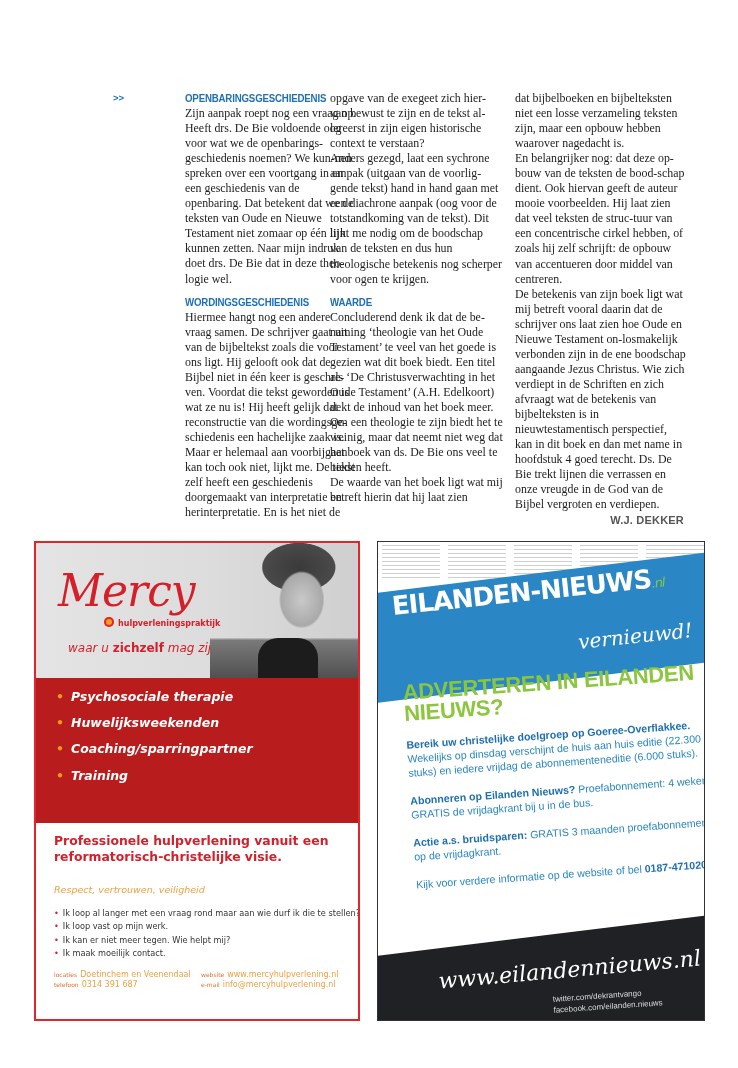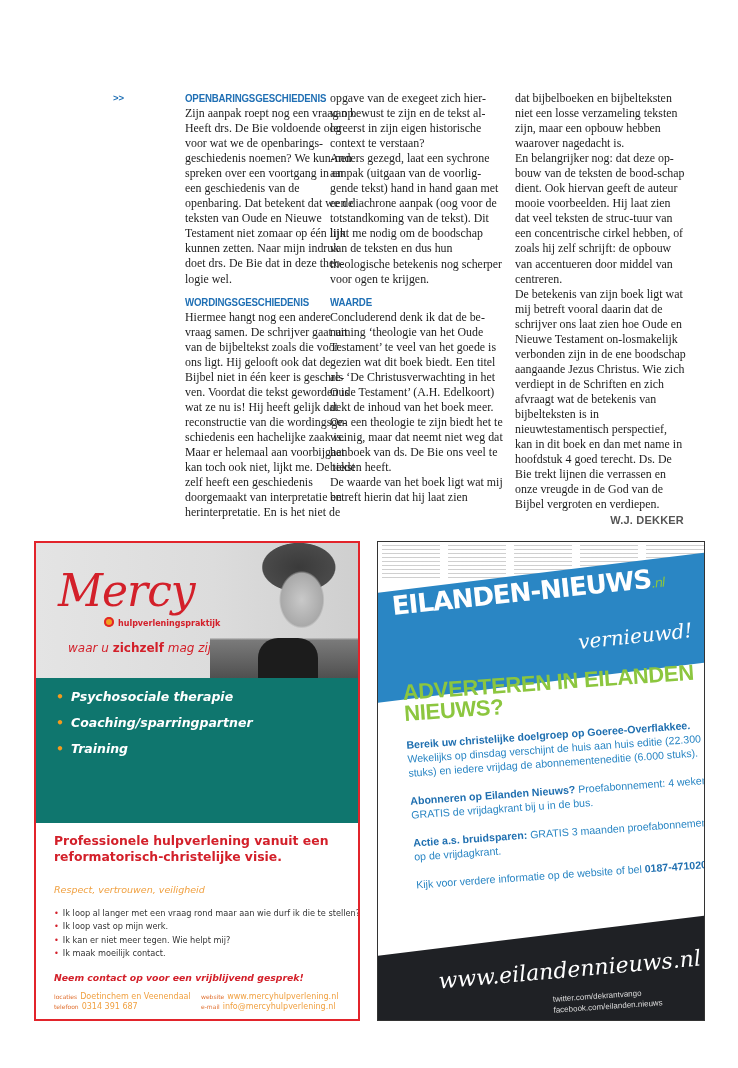--- a/index.html
+++ b/index.html
@@ -18,21 +18,21 @@
   
   .mercy { position:absolute; left:34px; top:541px; width:326px; height:480px; border:2px solid #e2242b; box-sizing:border-box; background:#fff; overflow:hidden; font-family:"DejaVu Sans", sans-serif; }
   .m-top { position:absolute; left:0; top:0; width:100%; height:166px; background:linear-gradient(90deg,#e4e4e4 0%,#dcdcdc 55%,#cfcfcf 100%); }
   .m-logo { position:absolute; left:22px; top:22px; font-family:"DejaVu Serif", serif; font-style:italic; font-size:44px; color:#d3202a; letter-spacing:-1px; }
   .m-logo-sub { position:absolute; left:82px; top:76px; font-size:8px; color:#d3202a; font-weight:bold; }
   .m-flower { position:absolute; left:68px; top:74px; width:10px; height:10px; border-radius:50%; background:#f0a020; box-shadow:0 0 0 2px #e2242b inset; }
   .m-tag { position:absolute; left:32px; top:98px; font-size:12px; color:#d3202a; font-style:italic; }
   .m-tag b { font-style:normal; }
   .m-photo { position:absolute; right:0; top:0; width:148px; height:135px; background:radial-gradient(ellipse 38px 48px at 62% 42%, #c9c9c9 0%, #a9a9a9 55%, transparent 60%), radial-gradient(ellipse 60px 40px at 60% 18%, #3a3a3a 0%, #4a4a4a 60%, transparent 62%), linear-gradient(180deg, transparent 70%, #7a7a7a 72%, #505050 100%); }
   .m-neck { position:absolute; right:40px; bottom:0; width:60px; height:40px; background:#1c1c1c; border-radius:20px 20px 0 0; }
-  .m-red { position:absolute; left:0; top:135px; width:100%; height:145px; background:#0f766e; }
+  .m-red { position:absolute; left:0; top:135px; width:100%; height:145px; background:#b91c1c; }
   .m-red ul { list-style:none; margin:0; padding:6px 0 0 20px; }
   .m-red li { color:#fff; font-weight:bold; font-style:italic; font-size:12.5px; line-height:26.2px; }
   .m-red li::before { content:"•"; color:#f39a1e; margin-right:7px; font-style:normal; }
   .m-body { position:absolute; left:18px; top:290px; right:10px; }
   .m-h { color:#d3202a; font-weight:bold; font-size:12.4px; line-height:16px; }
   .m-sub { color:#f0a040; font-size:9.5px; font-style:italic; margin-top:19px; }
   .m-list { list-style:none; padding:0; margin:12px 0 0 0; }
   .m-list li { font-size:8.2px; color:#333; line-height:13.4px; white-space:nowrap; }
   .m-list li::before { content:"•"; color:#d3202a; margin-right:4px; }
   .m-cta { color:#d3202a; font-weight:bold; font-style:italic; font-size:9.3px; margin-top:11px; }
@@ -90,34 +90,34 @@
     <div class="m-flower"></div>
     <div class="m-logo-sub">hulpverleningspraktijk</div>
     <div class="m-tag"><span>waar u </span><b>zichzelf</b><span> mag zijn...</span></div>
     <div class="m-photo">
         <div class="m-neck"></div>
       </div>
   </div>
   <div class="m-red">
     <ul>
       <li>Psychosociale therapie</li>
+      <li>Huwelijksweekenden</li>
       <li>Coaching/sparringpartner</li>
       <li>Training</li>
     </ul>
   </div>
   <div class="m-body">
     <div class="m-h">Professionele hulpverlening vanuit een reformatorisch-christelijke visie.</div>
     <div class="m-sub">Respect, vertrouwen, veiligheid</div>
     <ul class="m-list">
       <li>Ik loop al langer met een vraag rond maar aan wie durf ik die te stellen?</li>
       <li>Ik loop vast op mijn werk.</li>
       <li>Ik kan er niet meer tegen. Wie helpt mij?</li>
       <li>Ik maak moeilijk contact.</li>
     </ul>
-    <div class="m-cta">Neem contact op voor een vrijblijvend gesprek!</div>
     <div class="m-contact">
       <div><span class="lbl">locaties</span><span>Doetinchem en Veenendaal</span></div>
       <div><span class="lbl">website</span><span>www.mercyhulpverlening.nl</span></div>
       <div><span class="lbl">telefoon</span><span>0314 391 687</span></div>
       <div><span class="lbl">e-mail</span><span>info@mercyhulpverlening.nl</span></div>
     </div>
   </div>
 </div>
 
 <div class="eil">

